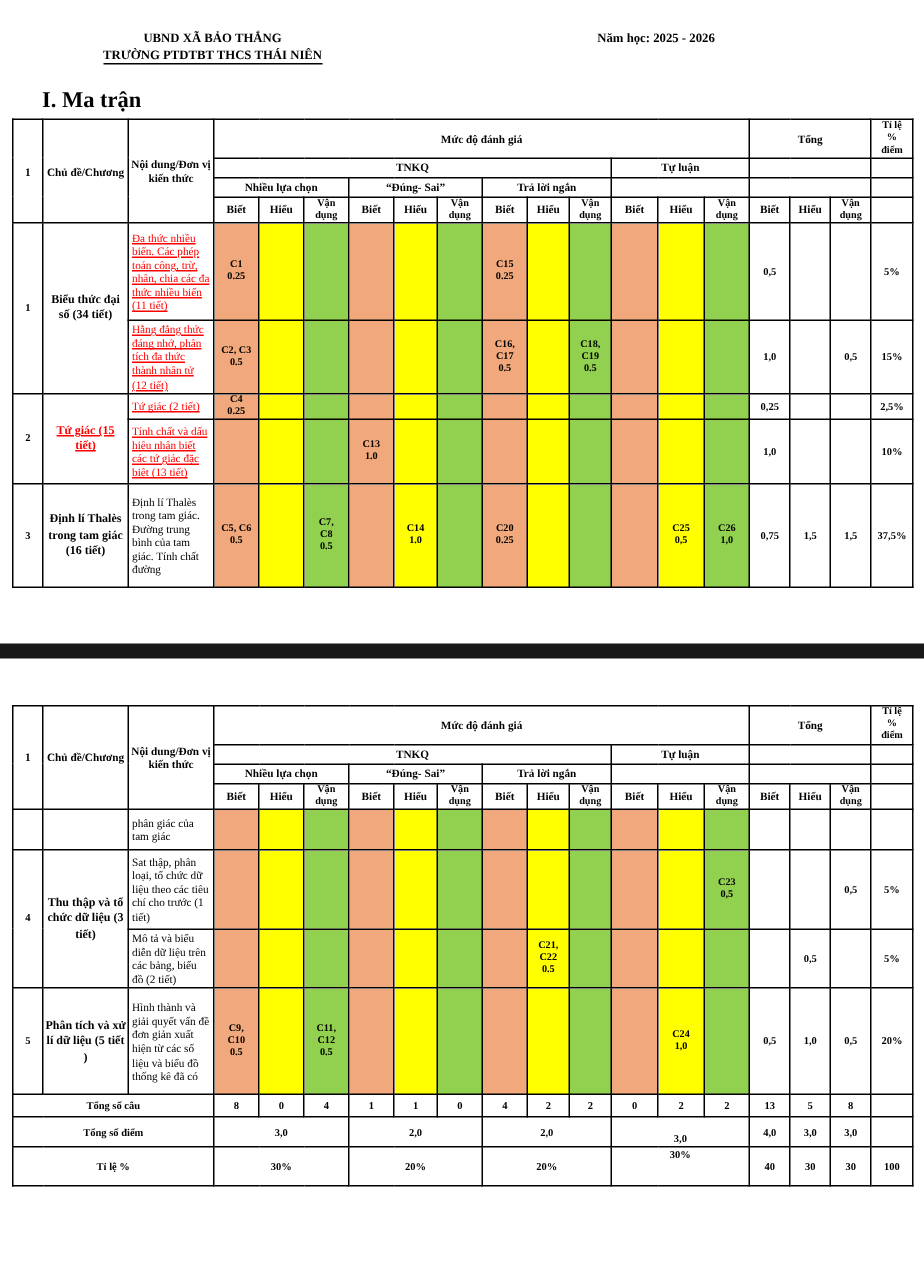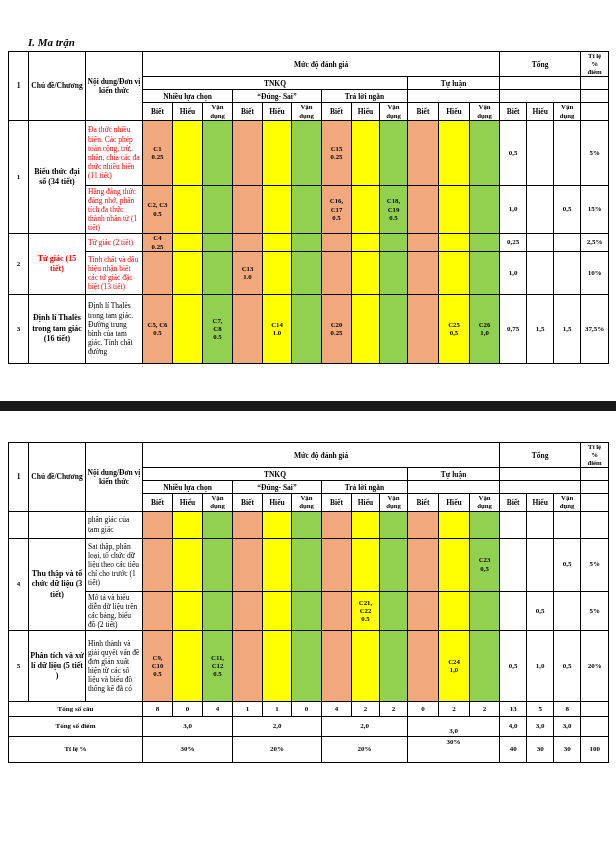--- a/index.html
+++ b/index.html
@@ -5,43 +5,48 @@
   html,body{margin:0;padding:0;}
   body{
     width:616px;height:845px;background:#ffffff;position:relative;
     font-family:"Liberation Serif", serif; color:#000;
   }
   .page-header{display:flex;padding-top:20px;}
   .ph-left{width:46%;text-align:center;font-weight:bold;font-size:8.5px;line-height:1.25;}
   .ph-right{width:50%;text-align:center;font-weight:bold;font-size:8.5px;line-height:1.25;}
   .school-name{display:inline-block;border-bottom:1px solid #000;padding-bottom:1px;}
   .subject-value{color:#FF0000;}
-  .section-title{font-weight:bold;font-size:11px;margin:16px 0 3px 28px;font-style:italic;}
+  .section-title{font-weight:bold;font-size:15px;margin:16px 0 3px 28px;}
   table{border-collapse:collapse;table-layout:fixed;margin-left:8px;width:600px;}
   td{
     border:1px solid #000;text-align:center;vertical-align:middle;
     padding:0 1px;font-size:7px;font-weight:bold;line-height:1.2;
     overflow:hidden;word-wrap:break-word;
   }
   td.hd{font-size:7.5px;}
   td.pre{white-space:pre-line;font-size:6.8px;}
   td.cq{white-space:pre-line;font-size:6.8px;}
   td.content{font-weight:normal;font-size:7.5px;text-align:left;padding:1px 2px;line-height:1.22;}
   td.chude{font-size:8px;line-height:1.3;}
-  td.red{color:#FF0000;}
+  td.red{color:#FF0000;text-decoration:underline;}
   td.vb{vertical-align:bottom;padding-bottom:1px;}
   td.vt{vertical-align:top;padding-top:1px;}
   .page-break-bar{width:616px;height:10px;background:#181818;margin-top:37px;}
   .gap-t2{height:31px;}
 </style>
 </head>
 <body>
 
 <div class="page-header">
+  <div class="ph-left">
+    <div>UBND XÃ BẢO THẮNG</div>
+    <div><span class="school-name">TRƯỜNG PTDTBT THCS THÁI NIÊN</span></div>
+  </div>
   <div class="ph-right">
+    <div>Năm học: 2025 - 2026</div>
   </div>
 </div>
 
 <div class="section-title">I. Ma trận</div>
 
 <table id="table1">
     <colgroup>
       <col style="width: 20px;">
       <col style="width: 57px;">
       <col style="width: 57px;">
@@ -127,21 +132,21 @@
         <td class="" style="background: rgb(146, 208, 80);"></td>
         <td class="" style="background: rgb(240, 168, 124);"></td>
         <td class="" style="background: rgb(255, 255, 0);"></td>
         <td class="" style="background: rgb(146, 208, 80);"></td>
         <td class="">0,5</td>
         <td class=""></td>
         <td class=""></td>
         <td class="">5%</td>
       </tr>
       <tr style="height: 47px;">
-        <td class="content red">Hằng đẳng thức đáng nhớ, phân tích đa thức thành nhân tử (1 tiết)</td>
+        <td class="content red">Hằng đẳng thức đáng nhớ, phân tích đa thức thành nhân tử (12 tiết)</td>
         <td class="cq" style="background: rgb(240, 168, 124);">C2, C3
 0.5</td>
         <td class="" style="background: rgb(255, 255, 0);"></td>
         <td class="" style="background: rgb(146, 208, 80);"></td>
         <td class="" style="background: rgb(240, 168, 124);"></td>
         <td class="" style="background: rgb(255, 255, 0);"></td>
         <td class="" style="background: rgb(146, 208, 80);"></td>
         <td class="cq" style="background: rgb(240, 168, 124);">C16,
 C17
 0.5</td>

